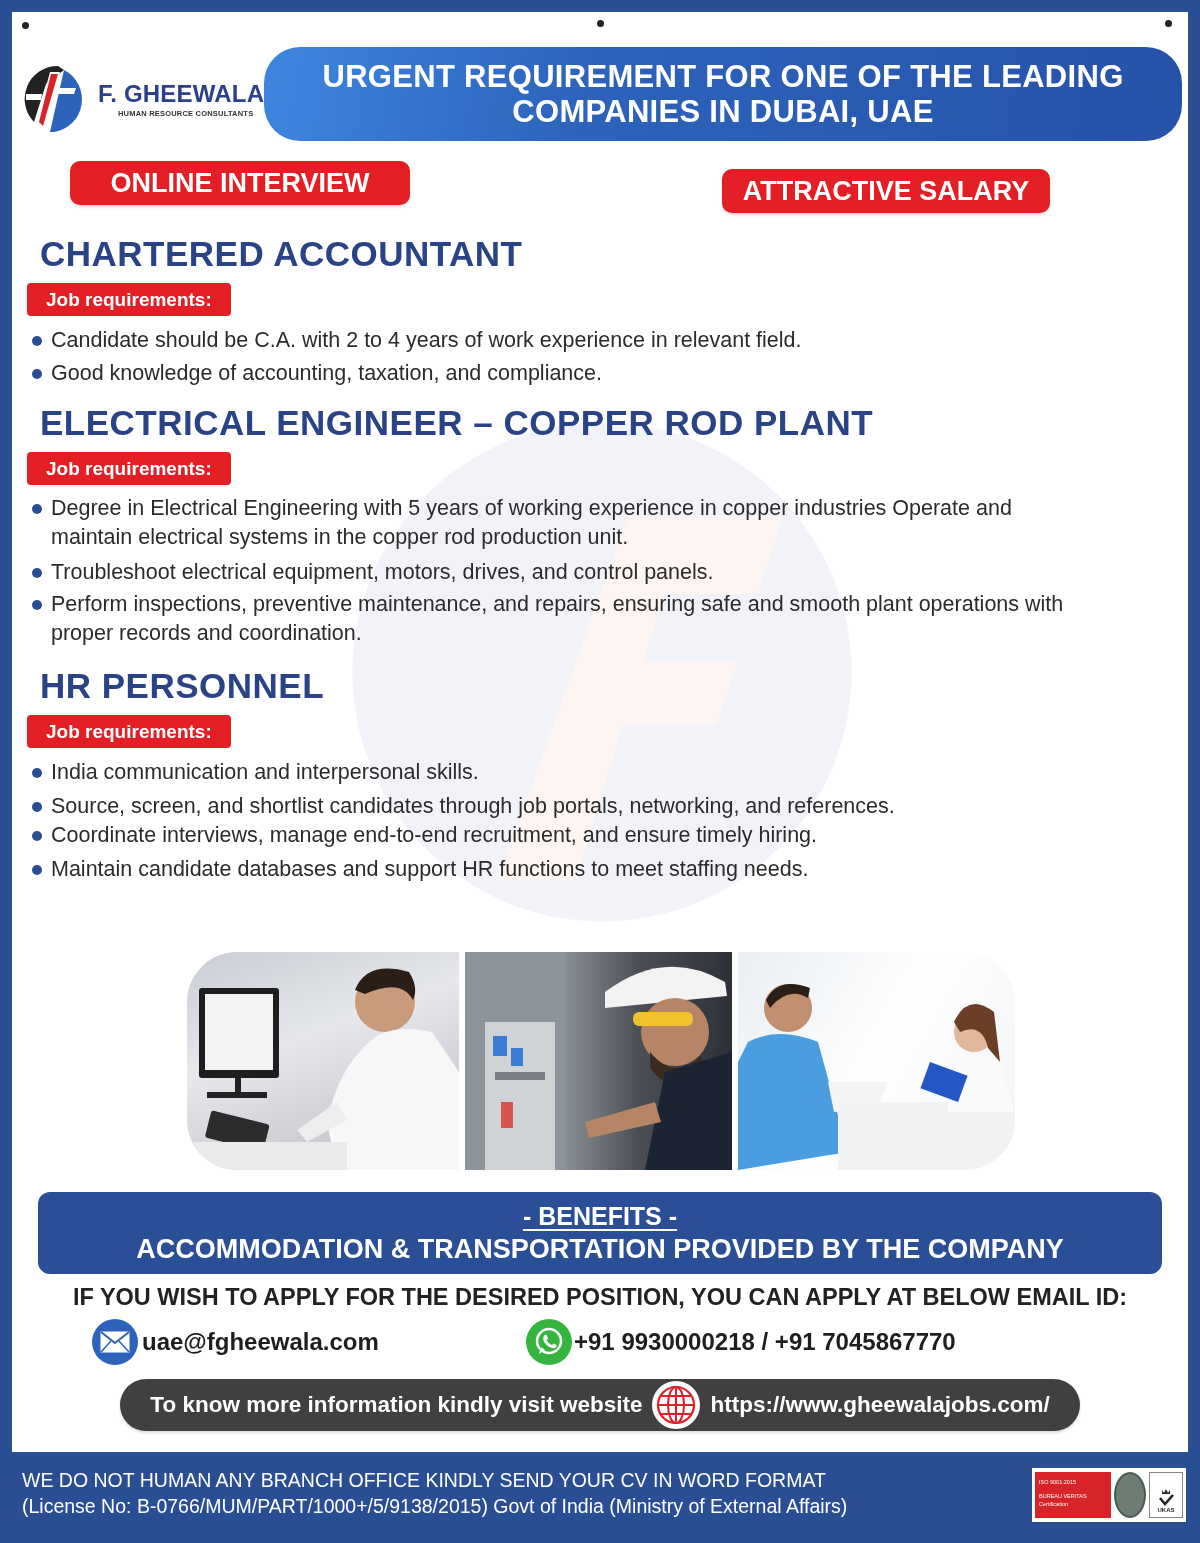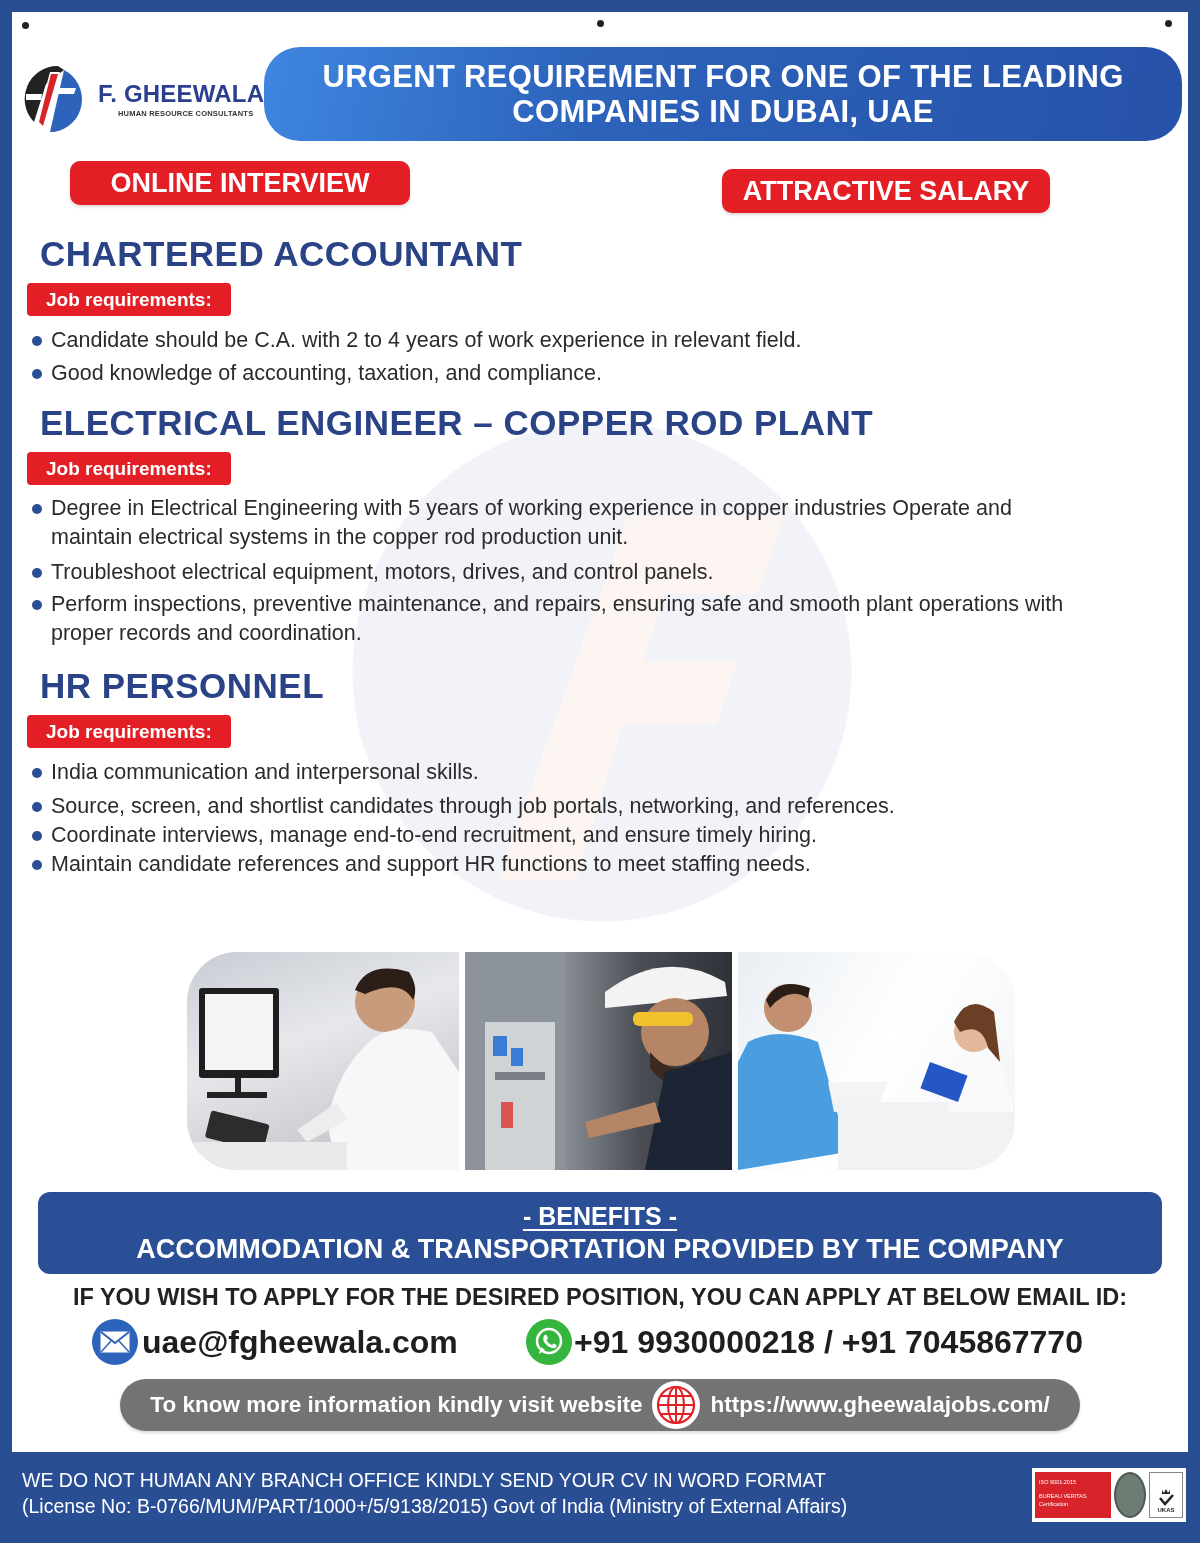--- a/index.html
+++ b/index.html
@@ -48,26 +48,26 @@
   
   .benefits { position: absolute; left: 26px; top: 1180px; width: 1124px; height: 82px; border-radius: 12px; background: #2b4f96;
     display: flex; flex-direction: column; align-items: center; justify-content: center; }
   .benefits-head { color: #fff; font-weight: bold; font-size: 25px; text-decoration: underline; text-underline-offset: 4px; line-height: 32px; white-space: nowrap; }
   .benefits-body { color: #fff; font-weight: bold; font-size: 27px; line-height: 34px; white-space: nowrap; }
 
   .apply-text { position: absolute; left: 0; width: 1176px; top: 1272px; text-align: center; font-size: 23.5px; font-weight: bold; color: #222; white-space: nowrap; }
 
   .contact-email { position: absolute; left: 80px; top: 1305px; height: 50px; display: flex; align-items: center; gap: 4px; }
   .contact-phone { position: absolute; left: 514px; top: 1305px; height: 50px; display: flex; align-items: center; gap: 2px; }
-  .contact-text { font-size: 32px; font-weight: bold; color: #1e1e1e; white-space: nowrap; }
+  .contact-text { font-size: 24px; font-weight: bold; color: #1e1e1e; white-space: nowrap; }
   .ico-circle { width: 46px; height: 46px; border-radius: 50%; display: flex; align-items: center; justify-content: center; }
   .ico-mail { background: #2d63bb; }
   .ico-wa { background: #35b43e; }
 
-  .website-bar { position: absolute; left: 108px; top: 1367px; width: 960px; height: 52px; border-radius: 26px; background: #737373;
+  .website-bar { position: absolute; left: 108px; top: 1367px; width: 960px; height: 52px; border-radius: 26px; background: #404040;
     display: flex; align-items: center; justify-content: center; gap: 10px; box-shadow: 0 2px 3px rgba(0,0,0,0.15); }
   .website-bar .txt { color: #fff; font-weight: bold; font-size: 22.5px; white-space: nowrap; }
   .globe { width: 48px; height: 48px; border-radius: 50%; background: #fff; display: flex; align-items: center; justify-content: center; }
 
   
   .footer-text { position: absolute; left: 22px; top: 1467px; color: #fff; font-size: 19.5px; line-height: 26px; white-space: nowrap; }
   .cert { position: absolute; left: 1032px; top: 1468px; width: 154px; height: 54px; background: #fff; display: flex; align-items: center; padding: 3px; gap: 3px; }
   .cert-red { width: 76px; height: 46px; background: #d8232a; color: #fff; font-size: 5.5px; padding: 6px 4px; line-height: 8px; }
   .cert-seal { width: 32px; height: 46px; border-radius: 50%; border: 2px solid #4a5a52; background: #6e7d74; }
   .cert-ukas { width: 34px; height: 46px; border: 1px solid #888; background: #fff; color: #222; font-size: 6px; font-weight: bold; display: flex; flex-direction: column; align-items: center; justify-content: flex-end; padding-bottom: 4px; }
@@ -121,22 +121,22 @@
       <li style="margin-bottom:6px;">Degree in Electrical Engineering with 5 years of working experience in copper industries Operate and maintain electrical systems in the copper rod production unit.</li>
       <li style="margin-bottom:3px;">Troubleshoot electrical equipment, motors, drives, and control panels.</li>
       <li>Perform inspections, preventive maintenance, and repairs, ensuring safe and smooth plant operations with proper records and coordination.</li>
     </ul>
 
     <div class="job-title" style="top:654px;">HR PERSONNEL</div>
     <div class="req-badge" style="top:703px;">Job requirements:</div>
     <ul class="bullets" style="top:746px;">
       <li style="margin-bottom:5px;">India communication and interpersonal skills.</li>
       <li style="margin-bottom:0;">Source, screen, and shortlist candidates through job portals, networking, and references.</li>
-      <li style="">Coordinate interviews, manage end-to-end recruitment, and ensure timely hiring.</li>
-      <li>Maintain candidate references and support HR functions to meet staffing needs.</li>
+      <li style="margin-bottom:5px;">Coordinate interviews, manage end-to-end recruitment, and ensure timely hiring.</li>
+      <li>Maintain candidate databases and support HR functions to meet staffing needs.</li>
     </ul>
 
     <div class="photos">
       <div class="photo photo-1">
         <svg width="272" height="218" viewBox="0 0 272 218">
           <rect x="12" y="36" width="80" height="90" rx="3" fill="#1e1e1e"></rect>
           <rect x="18" y="42" width="68" height="76" fill="#f4f4f4"></rect>
           <rect x="48" y="126" width="6" height="16" fill="#222"></rect>
           <rect x="20" y="140" width="60" height="6" fill="#222"></rect>
           <rect x="20" y="165" width="60" height="28" rx="3" fill="#2c2c2c" transform="rotate(14 50 180)"></rect>

